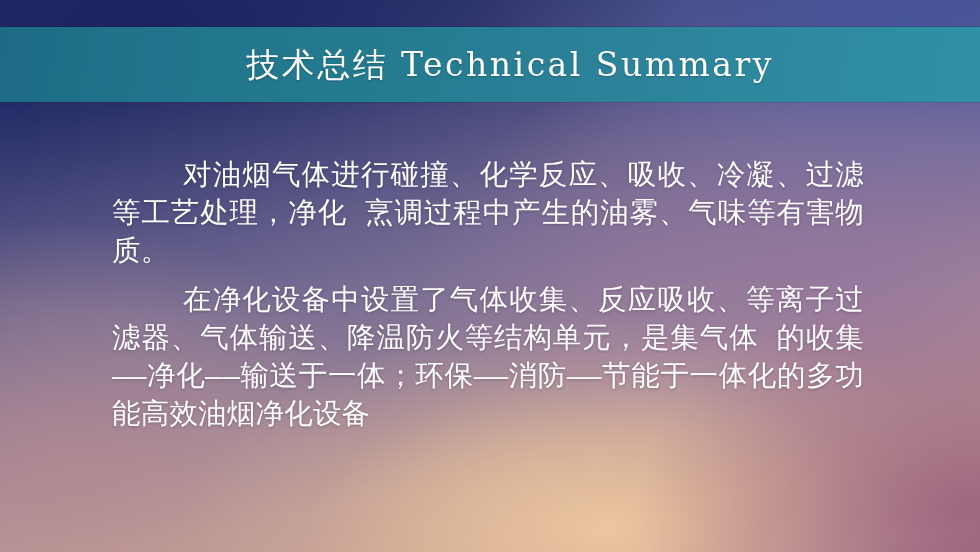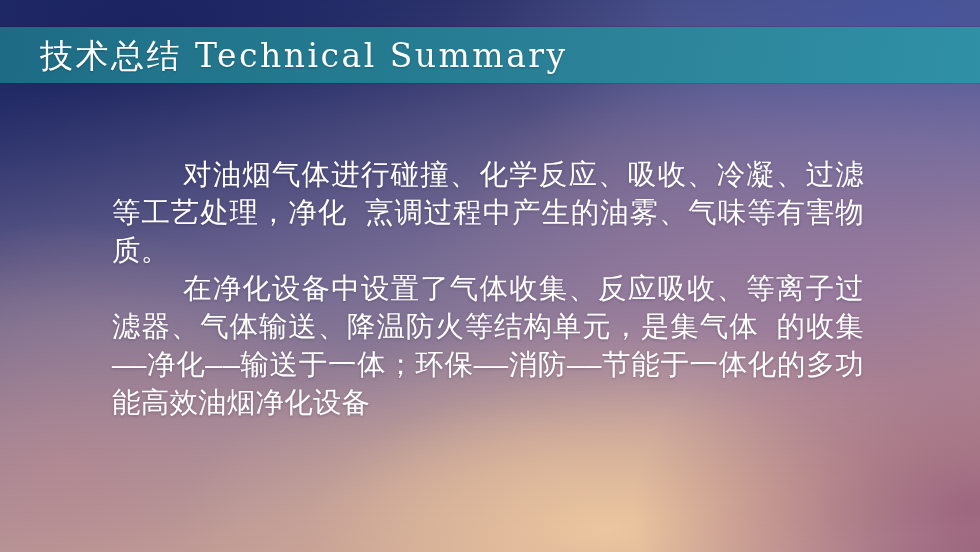--- a/index.html
+++ b/index.html
@@ -104,32 +104,32 @@
       repeating-linear-gradient(0deg, rgba(255,255,255,0.10) 0 1px, rgba(0,0,0,0.10) 1px 2px),
       repeating-linear-gradient(90deg, rgba(255,255,255,0.07) 0 1px, rgba(0,0,0,0.07) 1px 2px);
   }
 
   
   .title-band {
     position: absolute;
     left: 0;
     right: 0;
     top: 27px;
-    height: 56px;
+    height: 75px;
     background: linear-gradient(100deg,
       #1d6a84 0%,
       #21748b 16%,
       #247b90 38%,
       #2b8198 60%,
       #2e8aa0 82%,
       #2f90a6 100%);
     box-shadow: 0 1px 0 rgba(0,0,0,0.10), 0 -1px 0 rgba(0,0,0,0.10);
     display: flex;
     align-items: center;
-    justify-content: flex-start;
+    justify-content: center;
   }
 
   .title-text {
     color: #ffffff;
     font-family: "DejaVu Serif", "Liberation Serif", serif;
     font-size: 33px;
     line-height: 1;
     letter-spacing: 2.5px;
     white-space: nowrap;
     padding-left: 40px;
@@ -152,21 +152,21 @@
 
   .para {
     margin: 0;
     text-indent: 71px;
     text-align: justify;
     text-justify: inter-character;
     font-family: Liberation Mono, monospace;
   }
 
   .para + .para {
-    margin-top: 0;
+    margin-top: 11px;
   }
 </style>
 </head>
 <body>
 
 <div id="slide">
 
   <div class="bg-layer bg-base"></div>
   <div class="bg-layer bg-blob-blue"></div>
   <div class="bg-layer bg-blob-blue2"></div>

